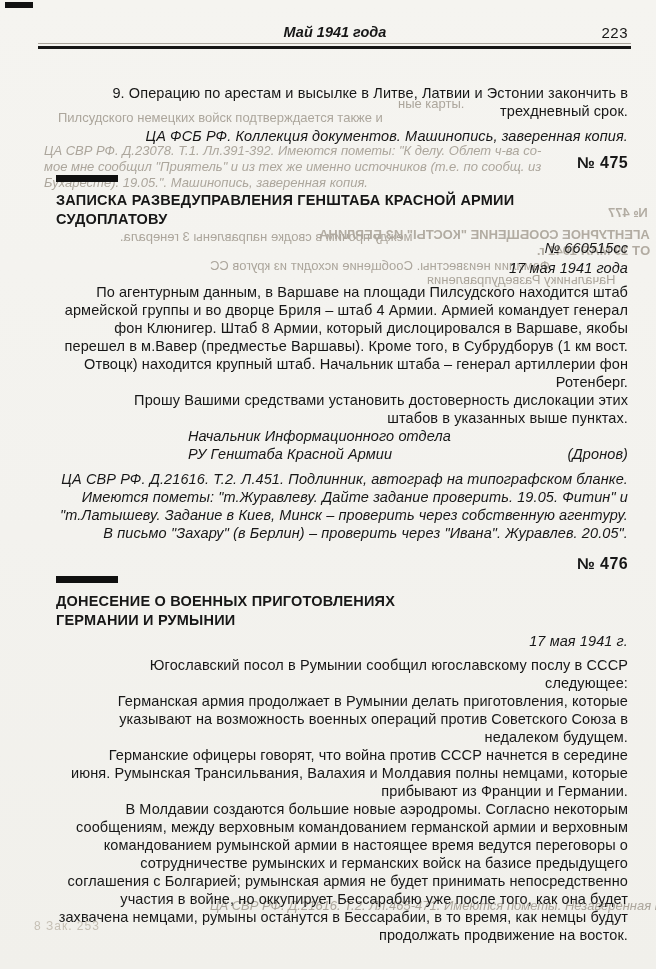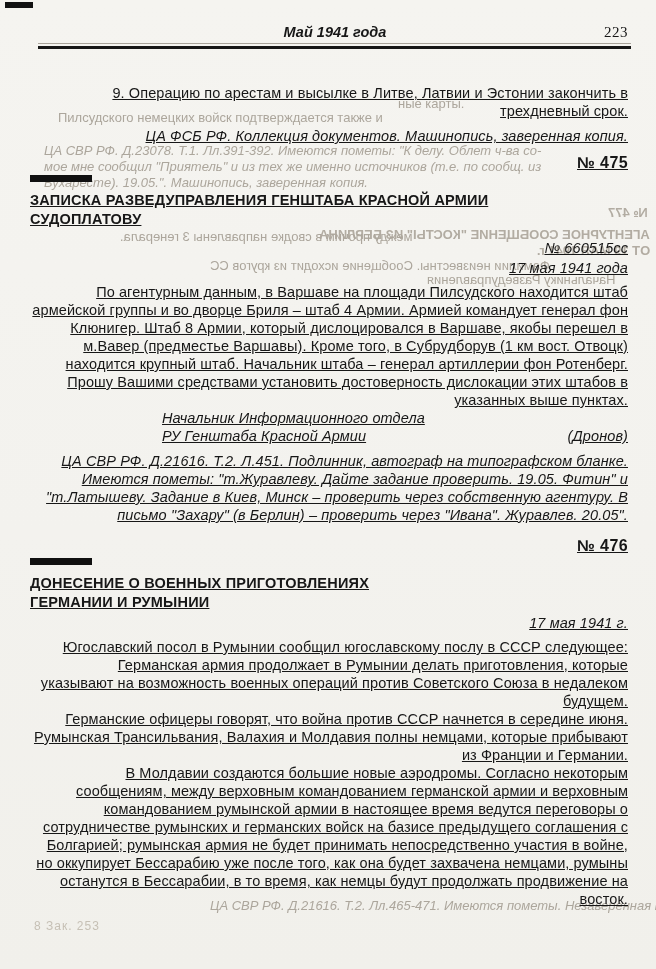--- a/index.html
+++ b/index.html
@@ -12,29 +12,28 @@
     overflow:hidden;
   }
   
   .corner-mark{position:absolute;top:2px;left:5px;width:28px;height:6px;background:#121212;}
   
   .running-head{position:absolute;top:24px;left:40px;right:26px;height:18px;}
   .head-title{
     position:absolute;left:0;right:0;text-align:center;
     font-weight:bold;font-style:italic;font-size:14.5px;
   }
-  .page-number{position:absolute;right:2px;top:0;font-size:15px;letter-spacing:0.5px;font-family:Liberation Serif, serif;}
+  .page-number{position:absolute;right:2px;top:0;font-size:15px;letter-spacing:0.5px;}
   .rule-thin{position:absolute;top:43px;left:38px;right:25px;height:1px;background:#a9a49b;}
   .rule-thick{position:absolute;top:46px;left:38px;right:25px;height:3px;background:#161616;}
   
   .content{
-    position:absolute;top:84px;left:30px;right:28px;
+    position:absolute;top:84px;left:56px;right:28px;
     font-size:14.5px;line-height:18px;letter-spacing:0.1px;
     text-align:justify;
-    text-decoration:underline;
   }
   .content p{margin:0;text-align:right;}
   .indent{text-indent:26px;}
   .arch-note{font-style:italic;margin-top:7px !important;}
   .doc-number{font-size:16px;font-weight:bold;letter-spacing:0.4px;margin-top:9px !important;text-align:left;}
   .doc-bar{width:62px;height:7px;background:#101010;margin-top:3px;}
   .doc-title{
     font-weight:bold;font-size:14.5px;line-height:19px;
     margin-top:9px !important;text-align:left;letter-spacing:0.2px;
   }

